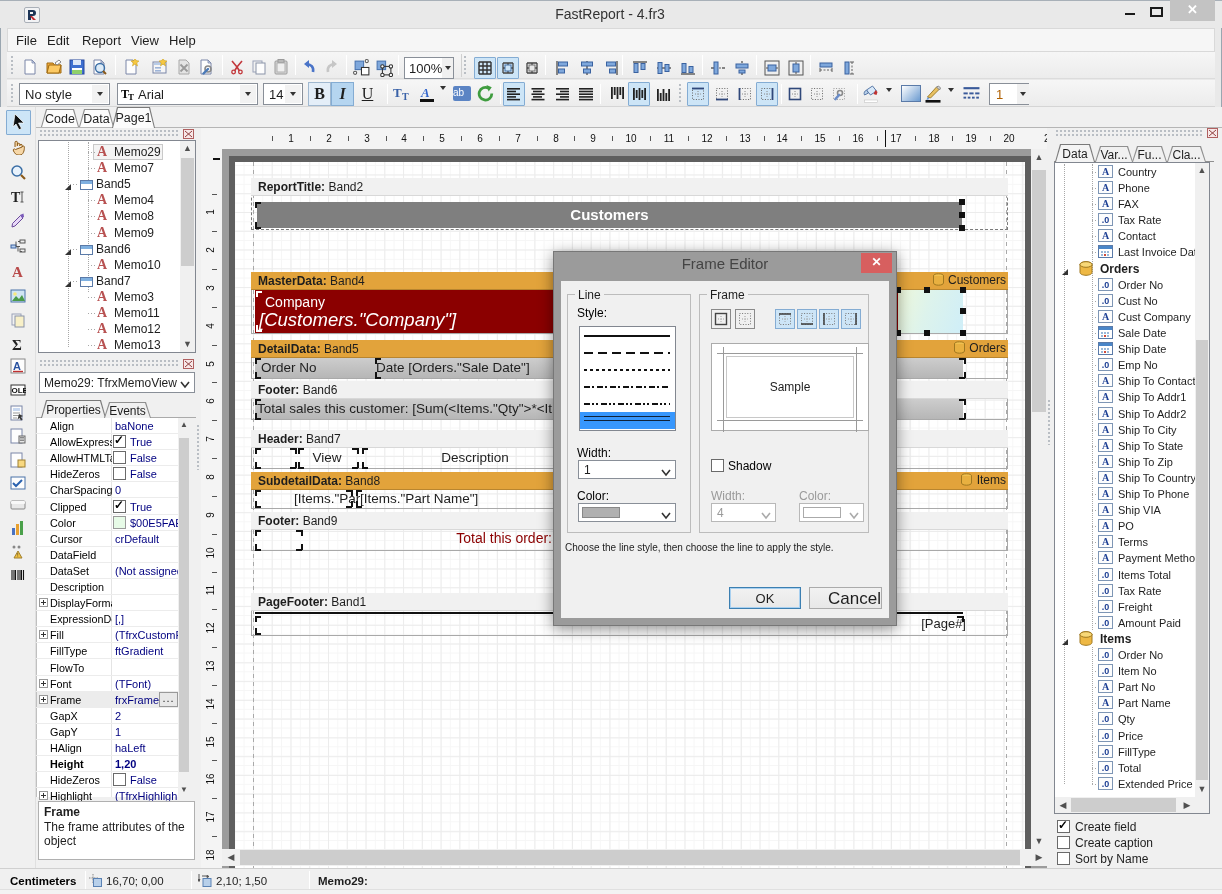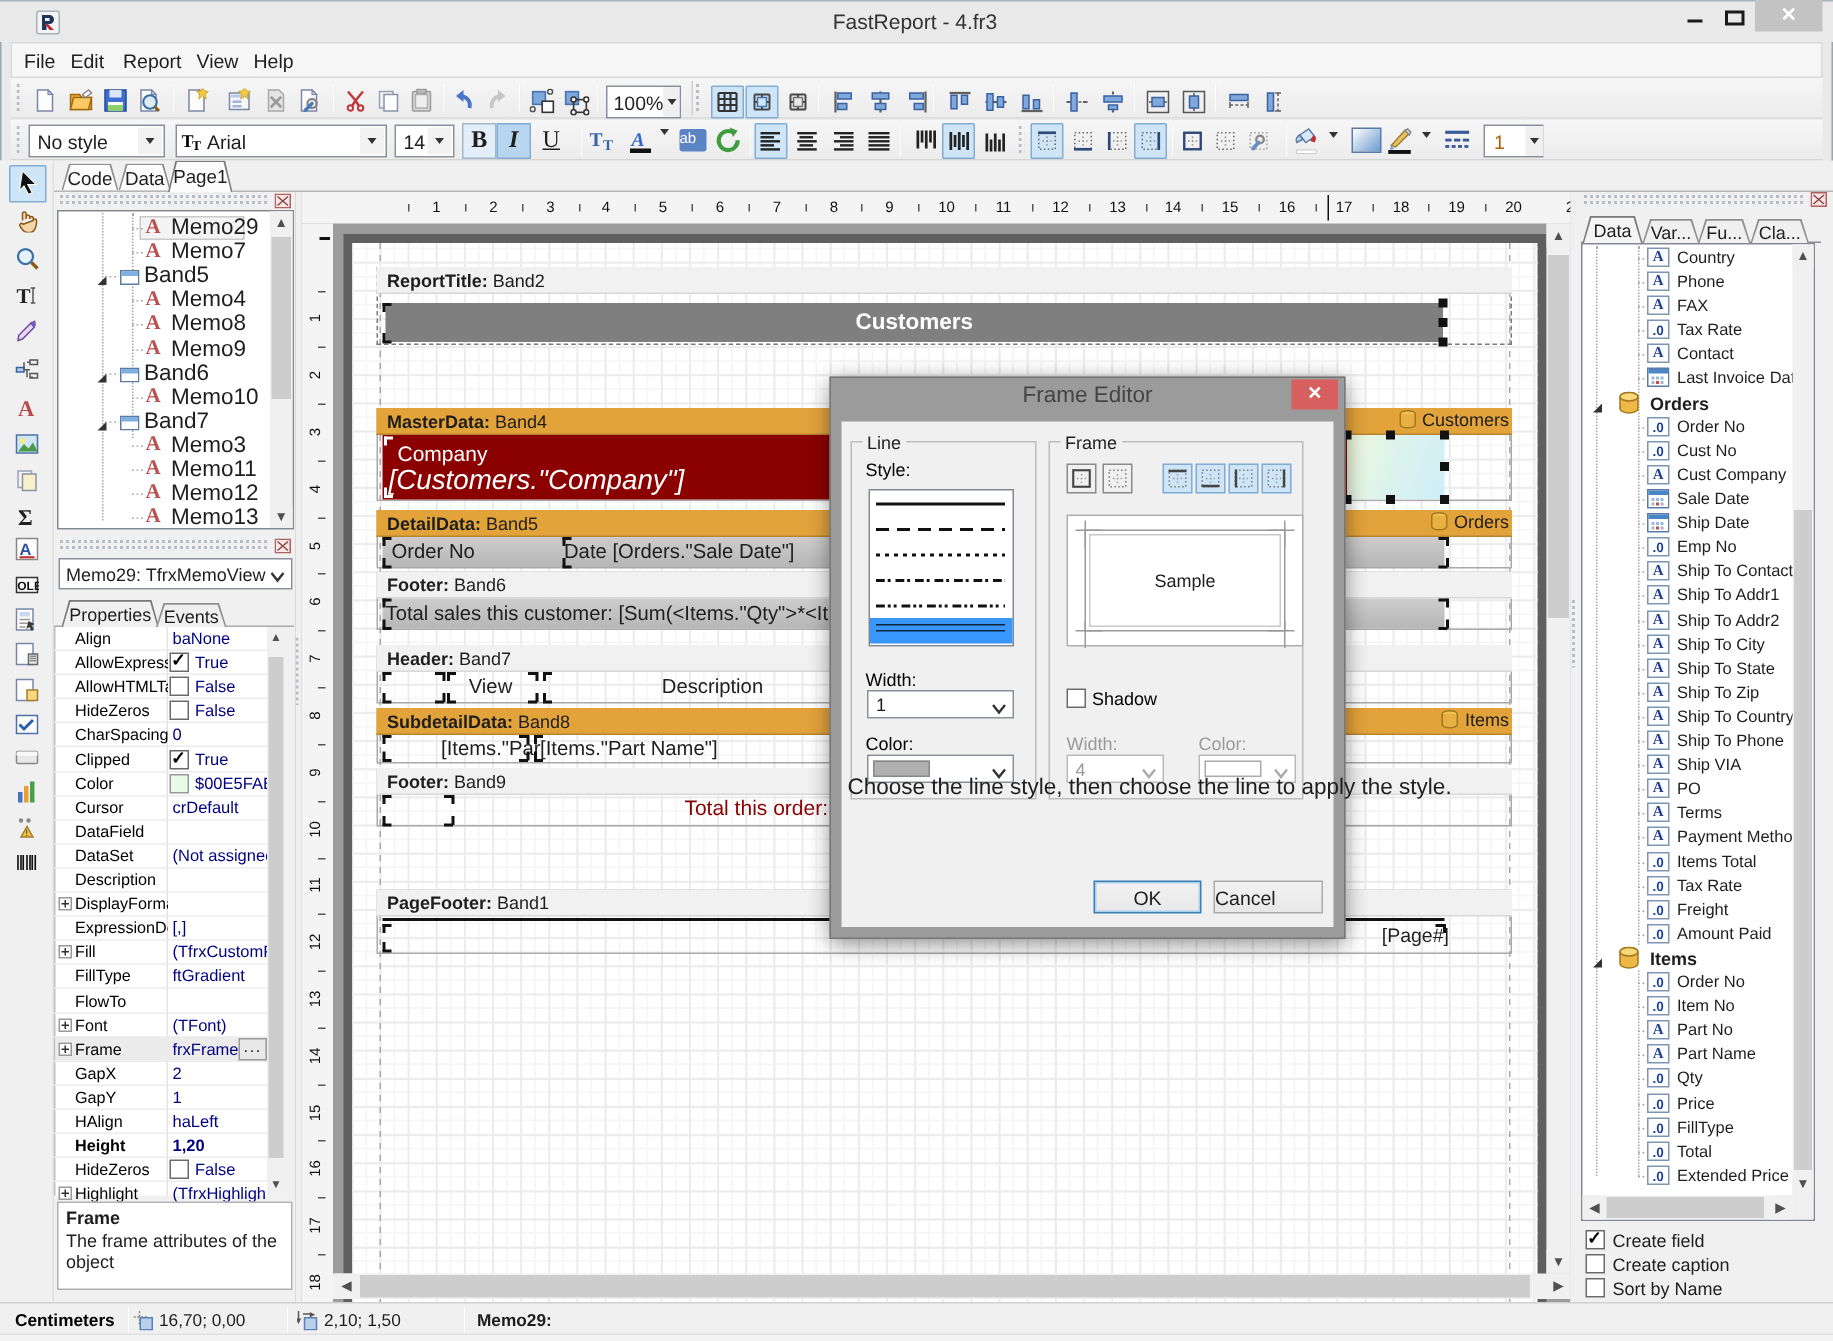--- a/index.html
+++ b/index.html
@@ -5,21 +5,21 @@
 body{font-family:"Liberation Sans",sans-serif;font-size:12px;background:#e9e9e9;position:relative;color:#1e1e1e;outline:1px solid #9aa6b0;outline-offset:-1px}
 .a{position:absolute}
 .tb{background:linear-gradient(#f6f6f6,#ececec)}
 .grip{background-image:radial-gradient(circle at 1px 1px,#b9bec4 1px,transparent 1.3px);background-size:4px 4px}
 .vgrip{background-image:radial-gradient(circle at 1px 1px,#b9bec4 1px,transparent 1.3px);background-size:4px 4px}
 .sep{width:1px;background:#c8c8c8;border-right:1px solid #fff}
 .btn-sel{background:#cde5f7;border:1px solid #84acd3;border-radius:1px}
 .combo{background:#fff;border:1px solid #898f98;display:flex;align-items:center}
 .combo .arr{position:absolute;right:1px;top:1px;bottom:1px;width:16px;background:#f2f2f2;display:flex;align-items:center;justify-content:center}
 .caret2{width:0;height:0;border-left:3.5px solid transparent;border-right:3.5px solid transparent;border-top:4px solid #333}
-.tree-row{position:absolute;height:16px;line-height:16px;white-space:nowrap;font-size:15px}
+.tree-row{position:absolute;height:16px;line-height:16px;white-space:nowrap;font-size:12px}
 .tree-row2{position:absolute;height:16px;line-height:16px;white-space:nowrap;font-size:11px}
 .pgrid-name{position:absolute;left:50px;width:62px;overflow:hidden;font-size:10.8px;color:#000;line-height:16px;white-space:nowrap}
 .pgrid-val{position:absolute;left:115px;width:63px;overflow:hidden;font-size:11px;color:#000080;line-height:16px;white-space:nowrap}
 .cb{position:absolute;width:13px;height:13px;background:#fff;border:1px solid #6a6a6a}
 .check{position:absolute;font-size:12px;color:#000;font-weight:bold;line-height:13px;left:1px;top:-1px}
 .dlg-label{position:absolute;font-size:12px;color:#000}
 .treeline{position:absolute;border-left:1px dotted #a8a8a8;width:0}
 .fldbox{position:absolute;width:15px;height:13px;background:#fdfdfd;border:1px solid #7e96b5;font-size:9px;font-weight:bold;color:#1d3f94;text-align:center;line-height:12px}
 .hsb,.vsb{position:absolute;background:#f0f0f0}
 .sbthumb{position:absolute;background:#cdcdcd}
@@ -1258,15 +1258,15 @@
   </div>
 <div class="a" style="left:761px;top:509px"><svg width="10" height="8">
       <path d="M1 1l4 5 4-5" fill="none" stroke="#aaa" stroke-width="1.6"></path>
     </svg></div>
 <div class="dlg-label" style="left:799px;top:489px;color:#9a9a9a">Color:</div>
 <div class="a combo" style="left:799px;top:503px;width:65px;height:19px;border-color:#b8b8b8"></div>
 <div class="a" style="left:803px;top:507px;width:38px;height:11px;background:#fff;border:1px solid #aaa"></div>
 <div class="a" style="left:849px;top:509px"><svg width="10" height="8">
       <path d="M1 1l4 5 4-5" fill="none" stroke="#aaa" stroke-width="1.6"></path>
     </svg></div>
-<div class="a" style="left:565px;top:516px;width:330px;font-size:15px;white-space:nowrap">Choose the line style, then choose the line to apply the style.</div>
+<div class="a" style="left:565px;top:542px;width:330px;font-size:10px;white-space:nowrap">Choose the line style, then choose the line to apply the style.</div>
 <div class="a" style="left:729px;top:587px;width:72px;height:22px;background:linear-gradient(#f2f2f2,#e8e8e8);border:1px solid #3c7fb1;box-shadow:inset 0 0 0 1px #a8d0f0;text-align:center;line-height:21px;font-size:13px">OK</div>
-<div class="a" style="left:809px;top:587px;width:73px;height:22px;background:linear-gradient(#f2f2f2,#e8e8e8);border:1px solid #ababab;text-align:left;line-height:21px;font-size:13px">Cancel</div>
+<div class="a" style="left:809px;top:587px;width:73px;height:22px;background:linear-gradient(#f2f2f2,#e8e8e8);border:1px solid #ababab;text-align:right;line-height:21px;font-size:17px">Cancel</div>
 <div class="a" style="left:0;top:889px;width:1222px;height:5px;background:#f3f3f3;border-top:1px solid #e0e0e0"></div>
 </body></html>

